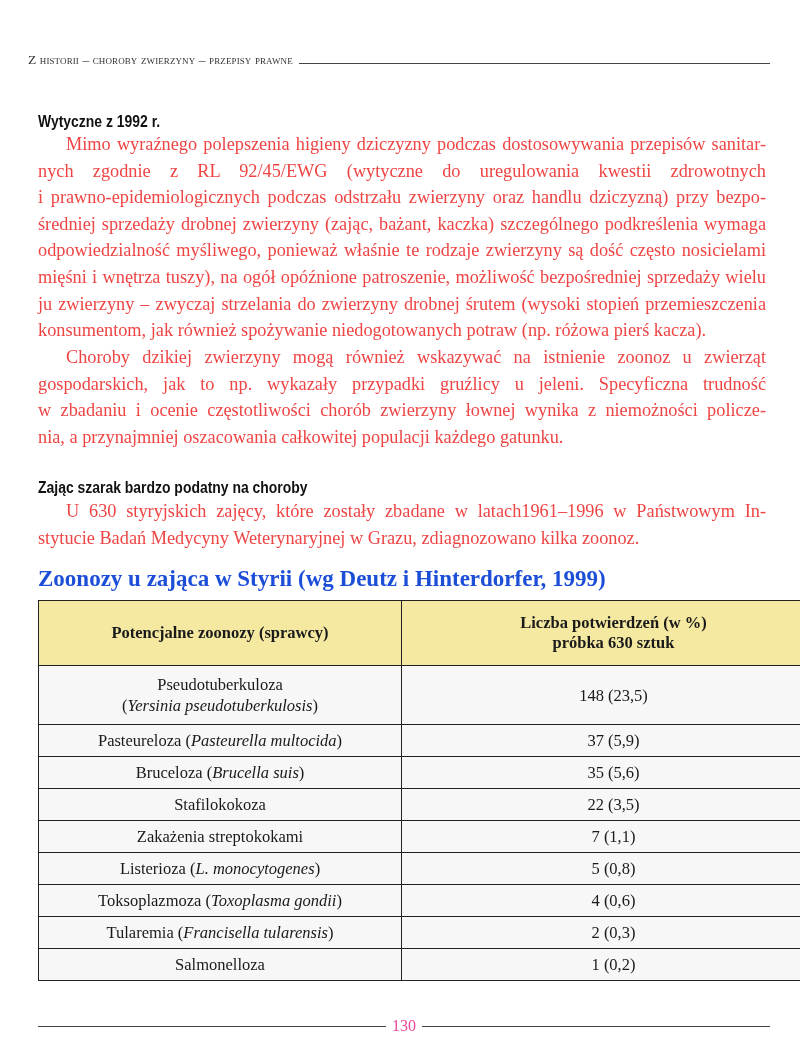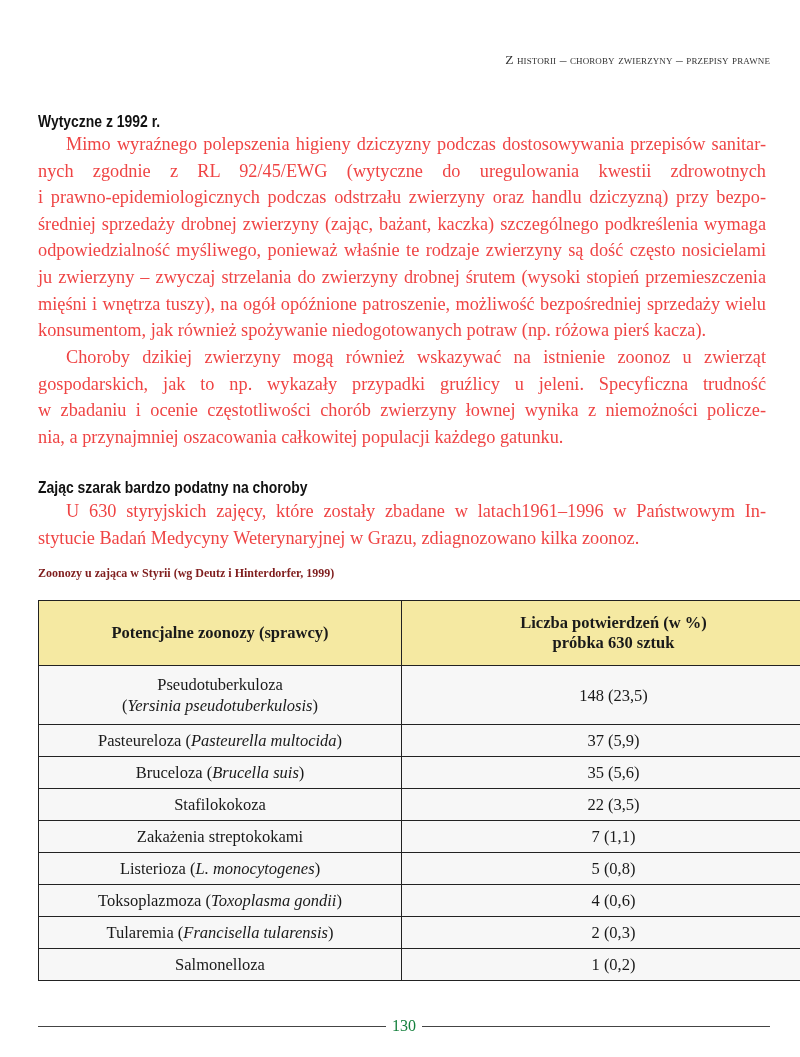--- a/index.html
+++ b/index.html
@@ -1,64 +1,64 @@
 <!DOCTYPE html>
 <html><head>
 <meta charset="utf-8">
 <style>
   html, body { margin: 0; padding: 0; background: #ffffff; }
   body { width: 800px; height: 1057px; position: relative; overflow: hidden;
          font-family: "Liberation Serif", serif; color: #1a1a1a; }
-  .running-head { position: absolute; top: 52px; left: 28px; right: 30px; display: flex; align-items: flex-end; flex-direction: column; }
+  .running-head { position: absolute; top: 52px; left: 28px; right: 30px; display: flex; align-items: flex-end; }
   .running-head .rh-text { font-size: 13.5px; letter-spacing: 0.1px; color: #333; white-space: nowrap; font-variant: small-caps; }
   .running-head .rh-rule { flex: 1; border-bottom: 1.5px solid #444; margin-left: 6px; margin-bottom: 4px; }
 
   .section-heading { position: absolute; left: 38px; font-family: "Liberation Sans", sans-serif; font-weight: bold;
     font-size: 17px; color: #111; transform: scaleX(0.82); transform-origin: left; white-space: nowrap; }
 
   .para { position: absolute; left: 38px; width: 728px; font-size: 18.3px; line-height: 26.6px; text-align: justify;
           text-indent: 28px; color: #ef4444; }
   .para span.line { display: block; text-align: justify; text-align-last: justify; }
   .para span.line.last { text-align-last: left; }
   .para span.line.first { text-indent: 28px; }
   .para span.line:not(.first) { text-indent: 0; }
 
-  .table-title { position: absolute; left: 38px; top: 566px; font-weight: bold; font-size: 12px; color: #7f1d1d; white-space: nowrap; }
+  .table-title { position: absolute; left: 38px; top: 566px; font-weight: bold; font-size: 23px; color: #1d4ed8; white-space: nowrap; }
 
   table.zoo { position: absolute; left: 38px; top: 600px; width: 788px; border-collapse: collapse; }
   table.zoo td, table.zoo th { border: 1.6px solid #222; text-align: center; font-size: 16.5px; padding: 0; color: #1a1a1a; }
   table.zoo th { background: #f5e9a2; font-weight: bold; height: 64px; font-size: 16.5px; }
   table.zoo td.c1 { width: 362px; }
   table.zoo tr.tall td { height: 58px; line-height: 21px; }
   table.zoo tr.row td { height: 31px; }
   table.zoo tbody { background: #f7f7f7; margin-top: 40px; }
   .it { font-style: italic; }
 
   .footer { position: absolute; top: 1017px; left: 38px; right: 30px; display: flex; align-items: center; }
   .footer .fr { flex: 1; border-bottom: 1.5px solid #444; }
-  .footer .pg { color: #15803d; font-size: 16px; margin: 0 6px; }
+  .footer .pg { color: #ec4899; font-size: 16px; margin: 0 6px; }
 </style>
 </head>
 <body>
 
 <div class="running-head">
   <span class="rh-text">Z historii – choroby zwierzyny – przepisy prawne</span>
   <span class="rh-rule"></span>
 </div>
 
 <div class="section-heading" style="top:112px">Wytyczne z 1992 r.</div>
 
 <div class="para" id="p0" style="top:131px">
     <span class="line first">Mimo wyraźnego polepszenia higieny dziczyzny podczas dostosowywania przepisów sanitar-</span>
     <span class="line">nych zgodnie z RL 92/45/EWG (wytyczne do uregulowania kwestii zdrowotnych</span>
     <span class="line">i prawno-epidemiologicznych podczas odstrzału zwierzyny oraz handlu dziczyzną) przy bezpo-</span>
     <span class="line">średniej sprzedaży drobnej zwierzyny (zając, bażant, kaczka) szczególnego podkreślenia wymaga</span>
     <span class="line">odpowiedzialność myśliwego, ponieważ właśnie te rodzaje zwierzyny są dość często nosicielami</span>
+    <span class="line">mięśni i wnętrza tuszy), na ogół opóźnione patroszenie, możliwość bezpośredniej sprzedaży wielu</span>
     <span class="line">ju zwierzyny – zwyczaj strzelania do zwierzyny drobnej śrutem (wysoki stopień przemieszczenia</span>
-    <span class="line">mięśni i wnętrza tuszy), na ogół opóźnione patroszenie, możliwość bezpośredniej sprzedaży wielu</span>
     <span class="line last">konsumentom, jak również spożywanie niedogotowanych potraw (np. różowa pierś kacza).</span>
   </div>
 <div class="para" id="p1" style="top:344px">
     <span class="line first">Choroby dzikiej zwierzyny mogą również wskazywać na istnienie zoonoz u zwierząt</span>
     <span class="line">gospodarskich, jak to np. wykazały przypadki gruźlicy u jeleni. Specyficzna trudność</span>
     <span class="line">w zbadaniu i ocenie częstotliwości chorób zwierzyny łownej wynika z niemożności policze-</span>
     <span class="line last">nia, a przynajmniej oszacowania całkowitej populacji każdego gatunku.</span>
   </div>
 
 <div class="section-heading" style="top:478px">Zając szarak bardzo podatny na choroby</div>

